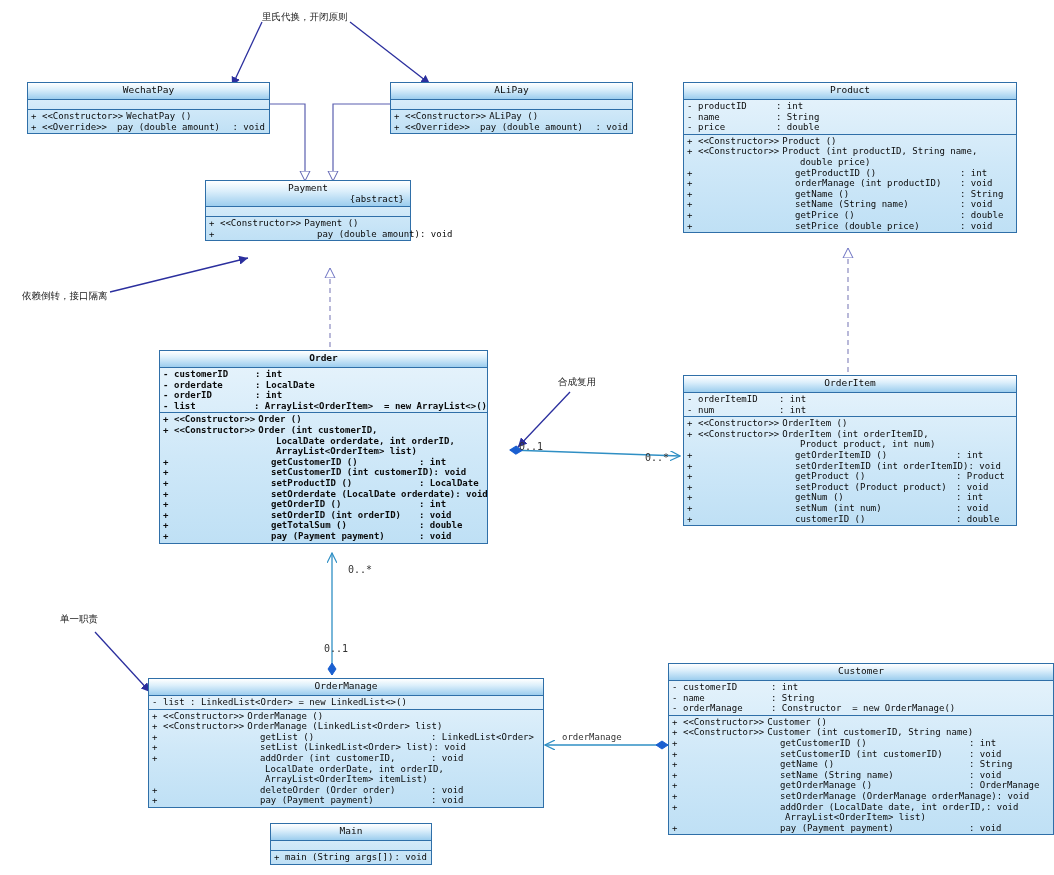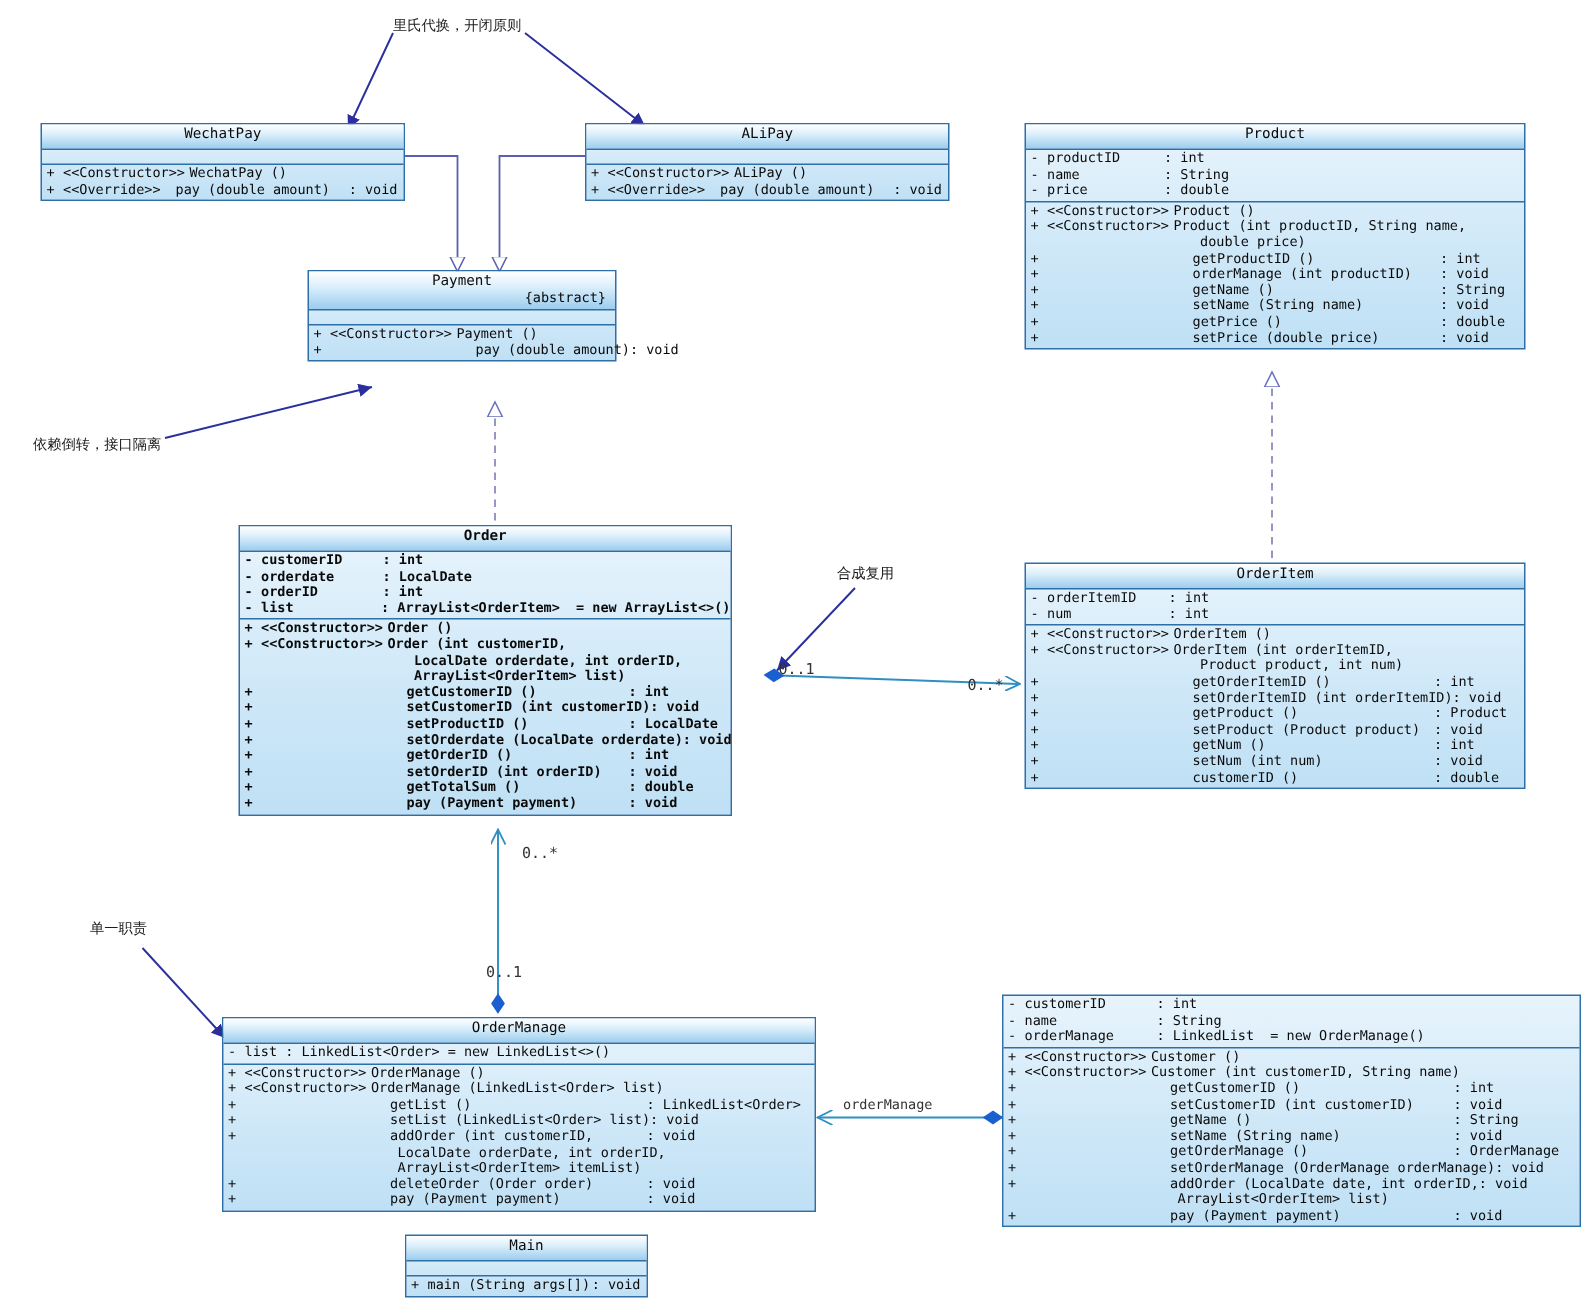--- a/index.html
+++ b/index.html
@@ -258,24 +258,27 @@
       <div class="row"><span class="vis">+</span><span class="sig" style="padding-left:97px">setList (LinkedList&lt;Order&gt; list)</span><span class="rtype" style="width:108px;flex:0 0 108px">: void</span></div>
       <div class="row"><span class="vis">+</span><span class="sig" style="padding-left:97px">addOrder (int customerID,</span><span class="rtype" style="width:108px;flex:0 0 108px">: void</span></div>
       <div class="row"><span class="vis"></span><span class="sig" style="padding-left:102px">LocalDate orderDate, int orderID,</span></div>
       <div class="row"><span class="vis"></span><span class="sig" style="padding-left:102px">ArrayList&lt;OrderItem&gt; itemList)</span></div>
       <div class="row"><span class="vis">+</span><span class="sig" style="padding-left:97px">deleteOrder (Order order)</span><span class="rtype" style="width:108px;flex:0 0 108px">: void</span></div>
       <div class="row"><span class="vis">+</span><span class="sig" style="padding-left:97px">pay (Payment payment)</span><span class="rtype" style="width:108px;flex:0 0 108px">: void</span></div>
     </div>
   </div>
 
   <div class="uml" id="box-customer" style="left:668px;top:663px;width:386px;">
+    <div class="title">
+      <span>Customer</span>
+    </div>
     <div class="attrs">
       <div class="row"><span class="vis">-</span><span style="display:inline-block;width:88px">customerID</span><span>: int</span></div>
       <div class="row"><span class="vis">-</span><span style="display:inline-block;width:88px">name</span><span>: String</span></div>
-      <div class="row"><span class="vis">-</span><span style="display:inline-block;width:88px">orderManage</span><span>: LinkedList  = new OrderManage()</span></div>
+      <div class="row"><span class="vis">-</span><span style="display:inline-block;width:88px">orderManage</span><span>: Constructor  = new OrderManage()</span></div>
     </div>
     <div class="ops">
       <div class="row"><span class="vis">+</span><span class="stereo">&lt;&lt;Constructor&gt;&gt;</span><span class="sig" style="padding-left:3px">Customer ()</span></div>
       <div class="row"><span class="vis">+</span><span class="stereo">&lt;&lt;Constructor&gt;&gt;</span><span class="sig" style="padding-left:3px">Customer (int customerID, String name)</span></div>
       <div class="row"><span class="vis">+</span><span class="sig" style="padding-left:97px">getCustomerID ()</span><span class="rtype" style="width:80px;flex:0 0 80px">: int</span></div>
       <div class="row"><span class="vis">+</span><span class="sig" style="padding-left:97px">setCustomerID (int customerID)</span><span class="rtype" style="width:80px;flex:0 0 80px">: void</span></div>
       <div class="row"><span class="vis">+</span><span class="sig" style="padding-left:97px">getName ()</span><span class="rtype" style="width:80px;flex:0 0 80px">: String</span></div>
       <div class="row"><span class="vis">+</span><span class="sig" style="padding-left:97px">setName (String name)</span><span class="rtype" style="width:80px;flex:0 0 80px">: void</span></div>
       <div class="row"><span class="vis">+</span><span class="sig" style="padding-left:97px">getOrderManage ()</span><span class="rtype" style="width:80px;flex:0 0 80px">: OrderManage</span></div>
       <div class="row"><span class="vis">+</span><span class="sig" style="padding-left:97px">setOrderManage (OrderManage orderManage)</span><span class="rtype" style="width:80px;flex:0 0 80px">: void</span></div>

